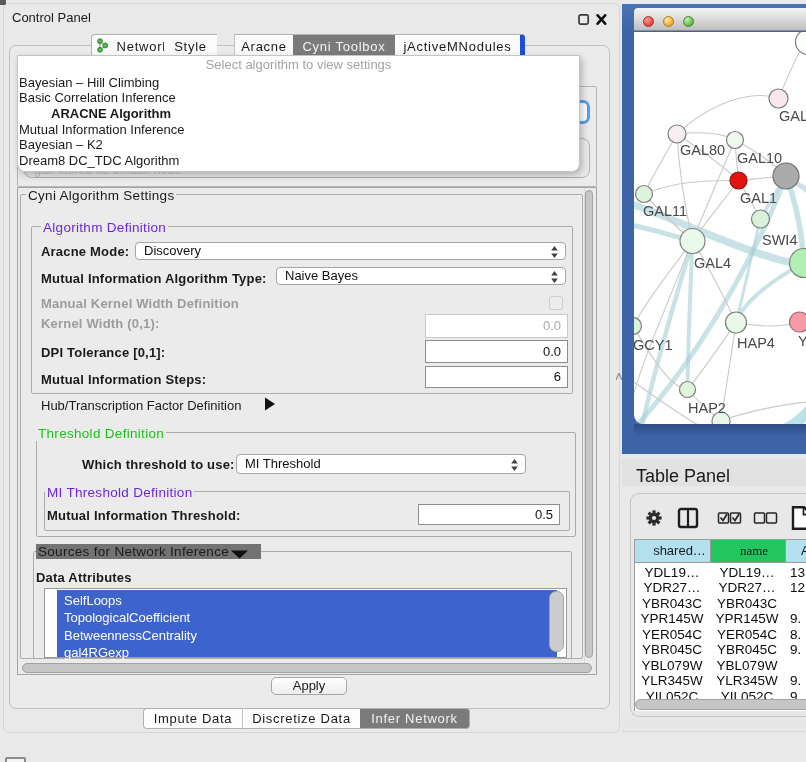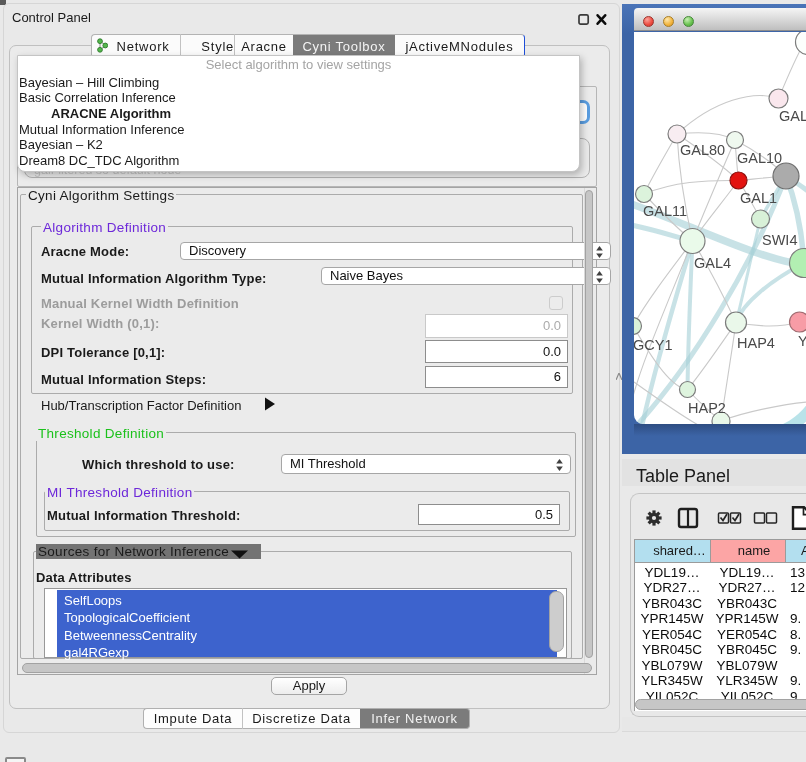--- a/index.html
+++ b/index.html
@@ -13,21 +13,21 @@
 .seg.sel { background:#7b7b7b; color:#f4f4f4; }
 .segsep { position:absolute; top:34px; width:1px; height:24px; background:#c2c2c2; }
 .grp { position:absolute; border:1px solid #ababab; border-radius:2px; }
 .grplabel { position:absolute; background:#ebebeb; padding:0 2px; white-space:nowrap; font-size:13.5px; letter-spacing:0.3px; }
 .lblue { color:#6d28d9;text-align:center; }
 .lgreen { color:#1bc11b; }
 .lbl { position:absolute; font-weight:bold; white-space:nowrap; letter-spacing:0.2px; }
 .lbl.dis { color:#9c9c9c; }
 .plain { position:absolute; white-space:nowrap; }
 .combo { position:absolute; background:#ffffff; border:1px solid #a6a6a6;
-  border-radius:4px; color:#111; padding-left:8px;margin-left:45px; }
+  border-radius:4px; color:#111; padding-left:8px; }
 .carrows { position:absolute; right:7px; width:7px; }
 .tf { position:absolute; background:#ffffff; color:#111;
   text-align:right; padding-right:6px; }
 .tf.dis { border:1px solid #c9c9c9; color:#ababab; }
 .tf.en { border:1px solid #8d8d8d; }
 .attritem { position:absolute; left:7px; color:#fff; }
 .sbthumb { position:absolute; background:#c6c6c6; border:1px solid #a2a2a2; border-radius:7px; }
 .bseg { position:absolute; top:708px; height:21px; background:#fdfdfd; letter-spacing:0.7px;
   border-top:1px solid #b0b0b0; border-bottom:1px solid #b0b0b0;
   text-align:center; line-height:20px; }
@@ -53,25 +53,25 @@
   <div class="abs" style="left:9px;top:45px;width:601px;height:664px;background:#ebebeb;border:1px solid #c0c0c0;border-radius:7px;"></div>
 
   <div class="seg" style="left:91px;width:89px;border-left:1px solid #b3b3b3;border-radius:4px 0 0 4px;"><span style="padding-left:14px;">Network</span></div>
   <svg class="abs" style="left:97px;top:38px;" width="11" height="15" viewBox="0 0 11 15">
     <path d="M3 5 L3 10 M4.5 4.5 L8 6.5 M4.5 10.5 L8 8.5" stroke="#888" stroke-width="1"></path>
     <circle cx="3" cy="3.2" r="2.4" fill="#55b94e" stroke="#2f7a2c" stroke-width="0.9"></circle>
     <circle cx="3" cy="11.8" r="2.4" fill="#55b94e" stroke="#2f7a2c" stroke-width="0.9"></circle>
     <circle cx="8.3" cy="7.5" r="2.4" fill="#55b94e" stroke="#2f7a2c" stroke-width="0.9"></circle>
   </svg>
   <div class="segsep" style="left:180px;"></div>
-  <div class="seg" style="left:181px;width:53px;text-align:right;">Style</div>
+  <div class="seg" style="left:164px;width:53px;">Style</div>
   <div class="segsep" style="left:234px;"></div>
   <div class="seg" style="left:235px;width:58px;">Aracne</div>
   <div class="seg sel" style="left:293px;width:102px;">Cyni Toolbox</div>
-  <div class="seg" style="left:395px;width:130px;border-right:1px solid #1d4ed8;border-radius:0 4px 4px 0;">jActiveMNodules</div>
+  <div class="seg" style="left:395px;width:130px;border-right:5px solid #1d4ed8;border-radius:0 4px 4px 0;">jActiveMNodules</div>
 
   <div class="abs" style="left:17px;top:86px;width:580px;height:101px;border:1px solid #b6b6b6;border-radius:2px;"></div>
   <div class="abs" style="left:24px;top:100px;width:566px;height:24px;background:#fff;border:3px solid #5a9de0;border-radius:7px;"></div>
   <div class="abs" style="left:24px;top:138px;width:566px;height:40px;background:#eaeaea;border:1px solid #b2b2b2;border-radius:8px;"></div>
   <div class="abs" style="left:34px;top:163px;font-size:12.5px;color:#c6c6c6;">galFiltered so default node</div>
 
   <div class="abs" style="left:17px;top:187px;width:580px;height:488px;background:#ebebeb;border:1px solid #a4a4a4;"></div>
 
   <div class="grp" style="left:20px;top:194px;width:563px;height:465px;"></div>
   <div class="grplabel" style="left:26px;top:188px;">Cyni Algorithm Settings</div>
@@ -279,21 +279,21 @@
       <rect x="109.5" y="7" width="10" height="10" rx="1"></rect>
       <rect x="121.5" y="7" width="10" height="10" rx="1"></rect>
     </g>
 
     <path d="M148 1.2 L159 1.2 L166 8.2 L166 22.8 L148 22.8 Z" fill="#fff" stroke="#1e1e1e" stroke-width="2.4"></path>
     <path d="M158.5 1.2 L158.5 8.7 L166 8.7" fill="none" stroke="#1e1e1e" stroke-width="1.7"></path>
   </svg>
 
   <div class="abs" style="left:634px;top:539px;width:172px;height:172px;background:#ffffff;border-left:1px solid #9b9b9b;"></div>
   <div class="hcell" style="left:634px;width:77px;background:#b3dfef;"><span style="padding-left:14px;">shared…</span></div>
-  <div class="hcell" style="left:710px;width:76px;background:#fca5a5;"><span style="padding-left:12px;">name</span></div>
+  <div class="hcell" style="left:710px;width:76px;background:#22c55e;font-family:Liberation Serif, serif;"><span style="padding-left:12px;">name</span></div>
   <div class="hcell" style="left:785px;width:40px;background:#b3dfef;text-align:left;padding-left:15px;">Av</div>
   <div id="tablerows">
     <div class="trow" style="left:635px;top:564.5px;">YDL19…</div>
       <div class="trow" style="left:710px;top:564.5px;">YDL19…</div>
       <div class="trow" style="left:785px;top:564.5px;text-align:left;padding-left:5px;">13</div>
     <div class="trow" style="left:635px;top:580px;">YDR27…</div>
       <div class="trow" style="left:710px;top:580px;">YDR27…</div>
       <div class="trow" style="left:785px;top:580px;text-align:left;padding-left:5px;">12</div>
     <div class="trow" style="left:635px;top:595.5px;">YBR043C</div>
       <div class="trow" style="left:710px;top:595.5px;">YBR043C</div>

